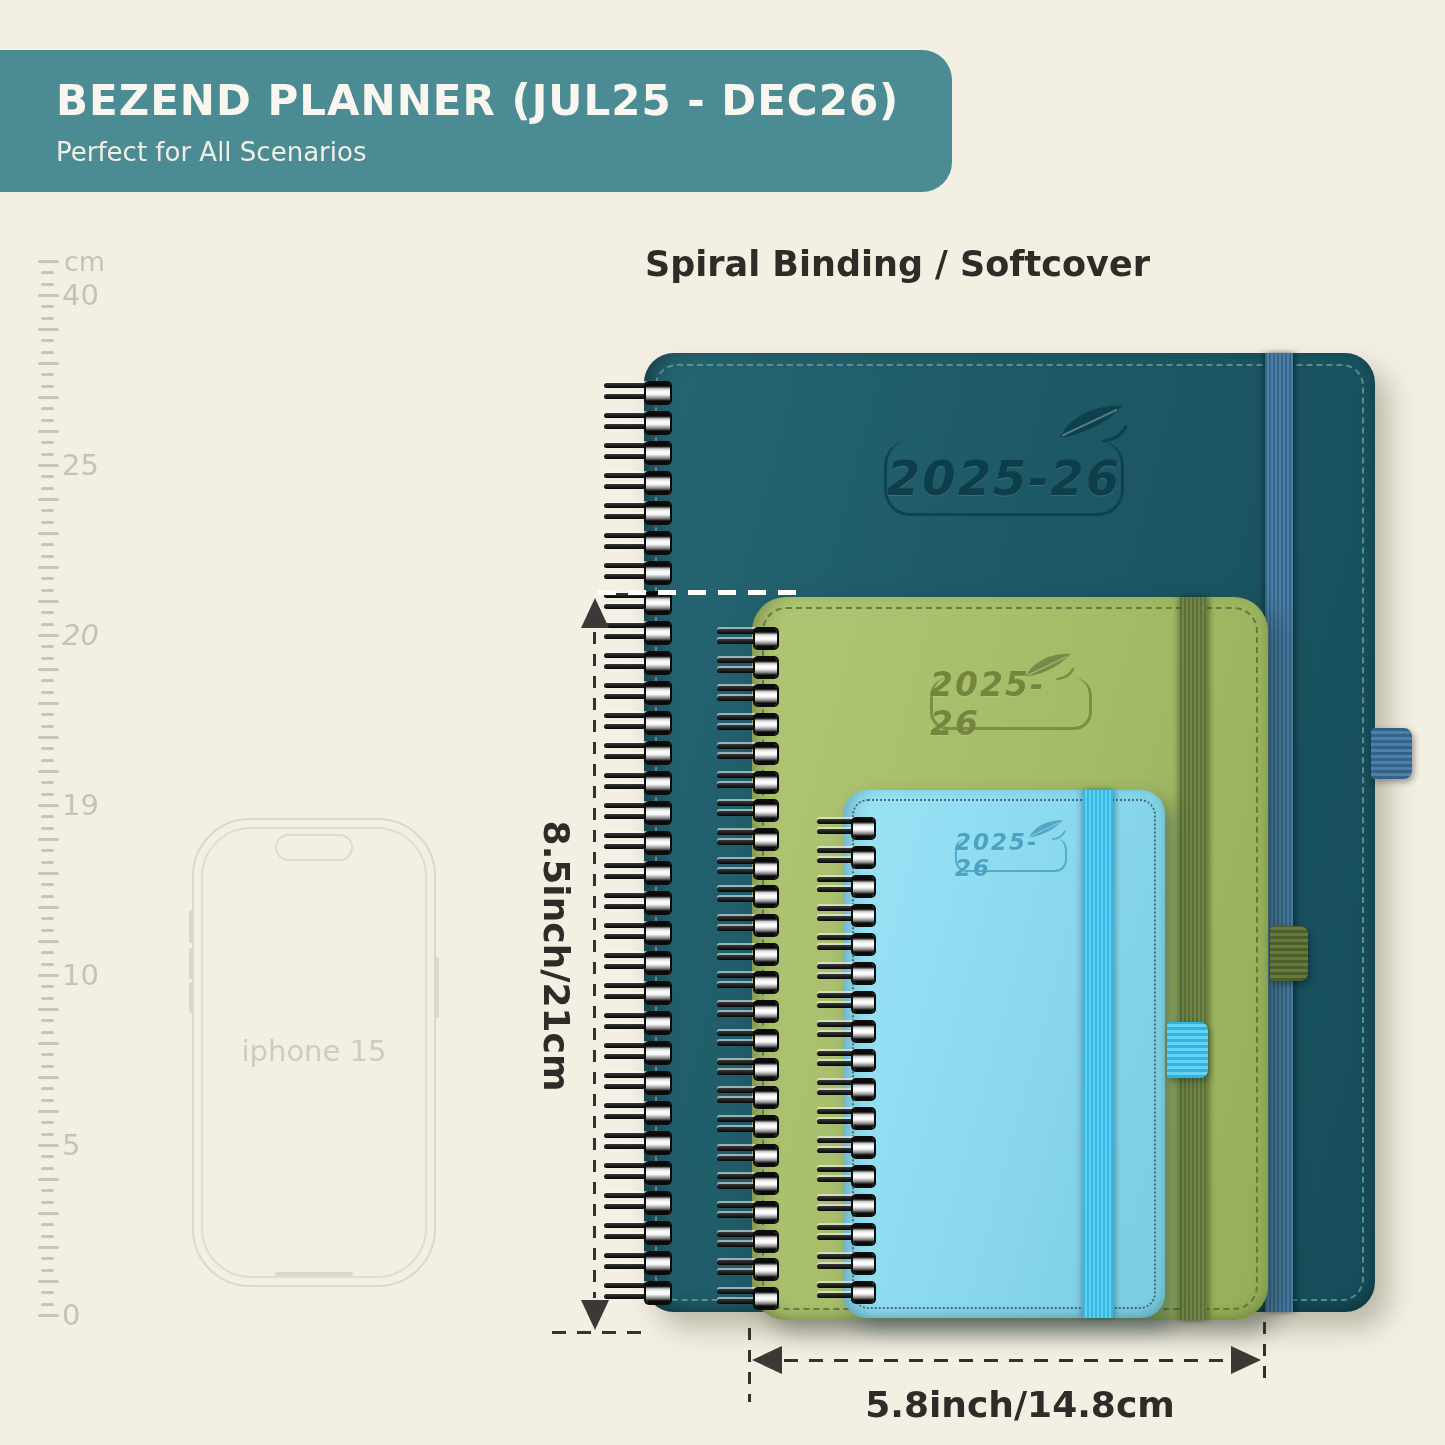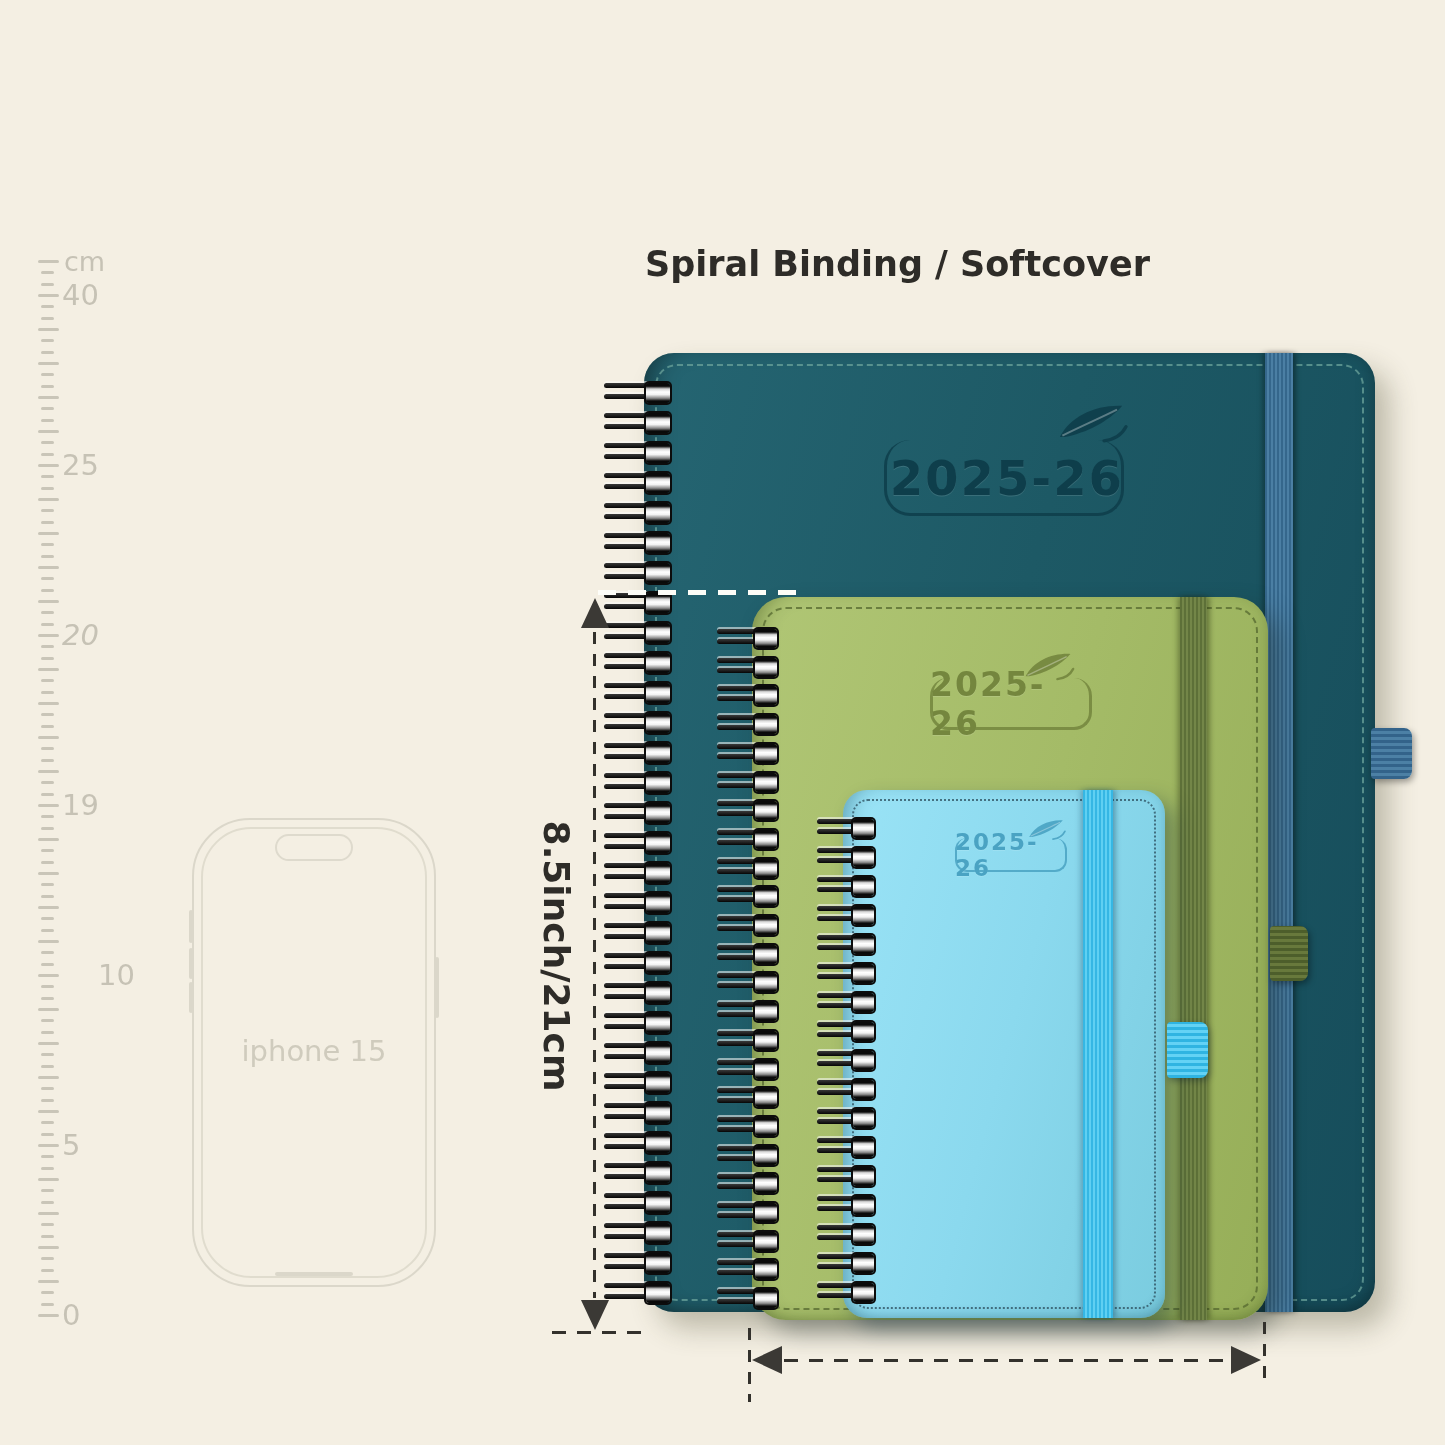--- a/index.html
+++ b/index.html
@@ -78,21 +78,21 @@
     background:repeating-linear-gradient(0deg,#33638a 0 3px,#4c80a5 3px 6px);
     box-shadow:2px 3px 6px rgba(0,0,0,.35);}
   .loop-green{left:1270px;top:926px;width:38px;height:55px;z-index:21;
     background:repeating-linear-gradient(0deg,#4d5e2b 0 3px,#68793c 3px 6px);
     box-shadow:2px 3px 6px rgba(0,0,0,.35);}
   .loop-blue{left:1167px;top:1022px;width:41px;height:56px;z-index:31;
     background:repeating-linear-gradient(0deg,#2fb4e2 0 3px,#63d2f5 3px 6px);
     box-shadow:2px 3px 6px rgba(0,20,40,.35);}
 
   
-  .emboss{position:absolute;display:flex;align-items:center;justify-content:flex-end;}
+  .emboss{position:absolute;display:flex;align-items:center;justify-content:center;font-style:italic;}
   .emboss .frame{position:absolute;inset:0;border:3px solid currentColor;border-top:none;
     border-radius:26px;opacity:.85;}
   .emboss .year{position:relative;font-weight:bold;letter-spacing:2px;
     text-shadow:0 1px 0 rgba(255,255,255,.12);}
   .emboss svg{position:absolute;opacity:.9;}
   .emb-teal{left:884px;top:440px;width:240px;height:76px;color:#0e3e4b;z-index:12;font-size:48px;}
   .emb-green{left:930px;top:678px;width:162px;height:52px;color:#74863e;z-index:22;font-size:33px;}
   .emb-green .frame{border-radius:18px;}
   .emb-blue{left:955px;top:838px;width:112px;height:34px;color:#4aa3c3;z-index:32;font-size:23px;}
   .emb-blue .frame{border-width:2px;border-radius:12px;}
@@ -114,20 +114,24 @@
   .dash-white{position:absolute;left:598px;top:590px;width:205px;height:5px;z-index:45;
     background:repeating-linear-gradient(90deg,#fdfdf8 0 18px,transparent 18px 30px);}
   .tri{position:absolute;width:0;height:0;}
   .dim-label{position:absolute;font-size:36px;font-weight:bold;color:#2e2c28;white-space:nowrap;z-index:46;}
 </style>
 </head>
 <body>
 
 <div class="stage">
 
+  <div class="banner">
+    <div class="banner-title">BEZEND PLANNER (JUL25 - DEC26)</div>
+    <div class="banner-subtitle">Perfect for All Scenarios</div>
+  </div>
 
   <div class="highlights">
     <div>Spiral Binding / Softcover</div>
   </div>
 
   <div id="ruler">
     <div class="ruler-unit">cm</div>
   <div class="tick" style="left: 38px; top: 1314px; width: 21px;"></div>
       <div class="tick" style="left: 41px; top: 1302.67px; width: 13px;"></div>
       <div class="tick" style="left: 41px; top: 1291.33px; width: 13px;"></div>
@@ -219,21 +223,21 @@
       <div class="tick" style="left: 41px; top: 316.667px; width: 13px;"></div>
       <div class="tick" style="left: 41px; top: 305.333px; width: 13px;"></div>
       <div class="tick" style="left: 38px; top: 294px; width: 21px;"></div>
       <div class="tick" style="left: 41px; top: 282.667px; width: 13px;"></div>
       <div class="tick" style="left: 41px; top: 271.333px; width: 13px;"></div>
       <div class="tick" style="left: 38px; top: 260px; width: 21px;"></div>
       <div class="ruler-label" style="left: 62px; top: 278px;">40</div>
       <div class="ruler-label" style="left: 62px; top: 448px;">25</div>
       <div class="ruler-label" style="left: 62px; top: 618px; font-style: italic;">20</div>
       <div class="ruler-label" style="left: 62px; top: 788px;">19</div>
-      <div class="ruler-label" style="left: 62px; top: 958px; margin-left: 36px;">10</div>
+      <div class="ruler-label" style="left: 62px; top: 958px;">10</div>
       <div class="ruler-label" style="left: 62px; top: 1128px;">5</div>
       <div class="ruler-label" style="left: 62px; top: 1298px;">0</div>
     </div>
 
   <div class="phone">
     <div class="phone-inner"></div>
     <div class="island"></div>
     <div class="phone-label">iphone 15</div>
     <div class="side-btn" style="left:-5px;top:90px;height:33px;"></div>
     <div class="side-btn" style="left:-5px;top:128px;height:31px;"></div>
@@ -655,14 +659,15 @@
   <div class="dash-v ann" style="left:593px;top:632px;height:666px;"></div>
   <div class="tri ann" style="left:581px;top:1300px;border-left:14px solid transparent;border-right:14px solid transparent;border-top:30px solid #3b3935;"></div>
   <div class="dash-h ann" style="left:552px;top:1331px;width:96px;"></div>
   <div class="dim-label" style="left:556px;top:956px;transform:translate(-50%,-50%) rotate(90deg);">8.5inch/21cm</div>
 
   <div class="dash-v ann" style="left:748px;top:1328px;height:74px;"></div>
   <div class="dash-v ann" style="left:1263px;top:1322px;height:62px;"></div>
   <div class="tri ann" style="left:752px;top:1346px;border-top:14px solid transparent;border-bottom:14px solid transparent;border-right:30px solid #3b3935;"></div>
   <div class="dash-h ann" style="left:784px;top:1359px;width:448px;"></div>
   <div class="tri ann" style="left:1231px;top:1346px;border-top:14px solid transparent;border-bottom:14px solid transparent;border-left:30px solid #3b3935;"></div>
+  <div class="dim-label" style="left:1020px;top:1404px;transform:translate(-50%,-50%);">5.8inch/14.8cm</div>
 
 </div>
 
 </body></html>

